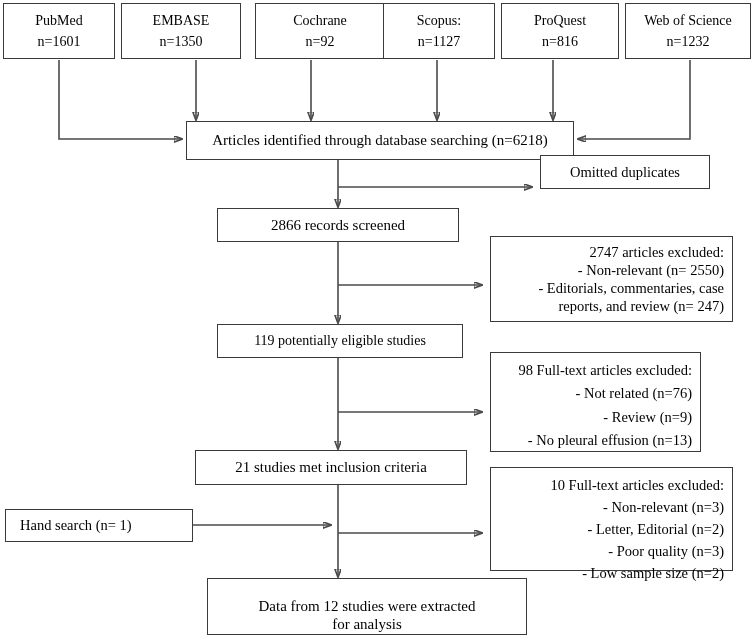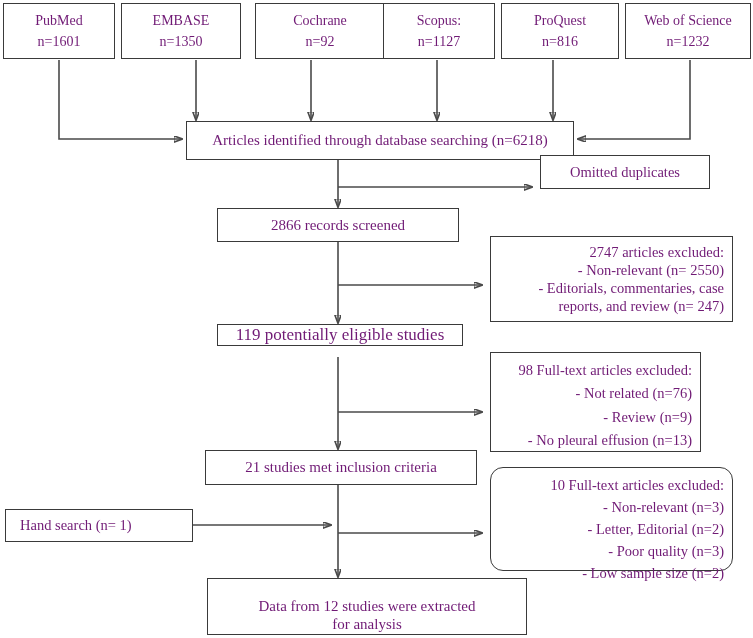--- a/index.html
+++ b/index.html
@@ -7,21 +7,21 @@
     margin: 0;
     padding: 0;
     background: #ffffff;
   }
   #canvas {
     position: relative;
     width: 753px;
     height: 638px;
     background: #ffffff;
     font-family: "Liberation Serif", "DejaVu Serif", serif;
-    color: #701a75;
+    color: #000000;
     overflow: hidden;
   }
   .box {
     position: absolute;
     box-sizing: border-box;
     border: 1.6px solid #3a3a3a;
     background: #ffffff;
     display: flex;
     align-items: center;
     justify-content: center;
@@ -161,38 +161,38 @@
   </div>
 
   <div class="box multiline" style="left:490px; top:236px; width:243px; height:86px;">
     <span class="lines">
       <span class="ln"> 2747 articles excluded:</span>
       <span class="ln">- Non-relevant (n= 2550)</span>
       <span class="ln">- Editorials, commentaries, case reports, and review (n= 247)</span>
     </span>
   </div>
 
-  <div class="box" style="left:217px; top:324px; width:246px; height:22px; font-size:17px;">
+  <div class="box" style="left:217px; top:324px; width:246px; height:34px; font-size:14px;">
     <span>119 potentially eligible studies</span>
   </div>
 
   <div class="box multiline" style="left:490px; top:352px; width:211px; height:100px; line-height:1.62;">
     <span class="lines">
       <span class="ln"> 98 Full-text articles excluded:</span>
       <span class="ln">- Not related (n=76)</span>
       <span class="ln">- Review (n=9)</span>
       <span class="ln">- No pleural effusion (n=13)</span>
     </span>
   </div>
 
-  <div class="box" style="left:205px; top:450px; width:272px; height:35px; font-size:15px;">
+  <div class="box" style="left:195px; top:450px; width:272px; height:35px; font-size:15px;">
     <span>21 studies met inclusion criteria</span>
   </div>
 
-  <div class="box multiline" style="left:490px; top:467px; width:243px; height:104px; line-height:1.52;border-radius:13px;">
+  <div class="box multiline" style="left:490px; top:467px; width:243px; height:104px; line-height:1.52;">
     <span class="lines">
       <span class="ln">10 Full-text articles excluded:</span>
       <span class="ln">- Non-relevant (n=3)</span>
       <span class="ln">- Letter, Editorial (n=2)</span>
       <span class="ln">- Poor quality (n=3)</span>
       <span class="ln">- Low sample size (n=2)</span>
     </span>
   </div>
 
   <div class="box left-text" style="left:5px; top:509px; width:188px; height:33px;text-align:right;">

